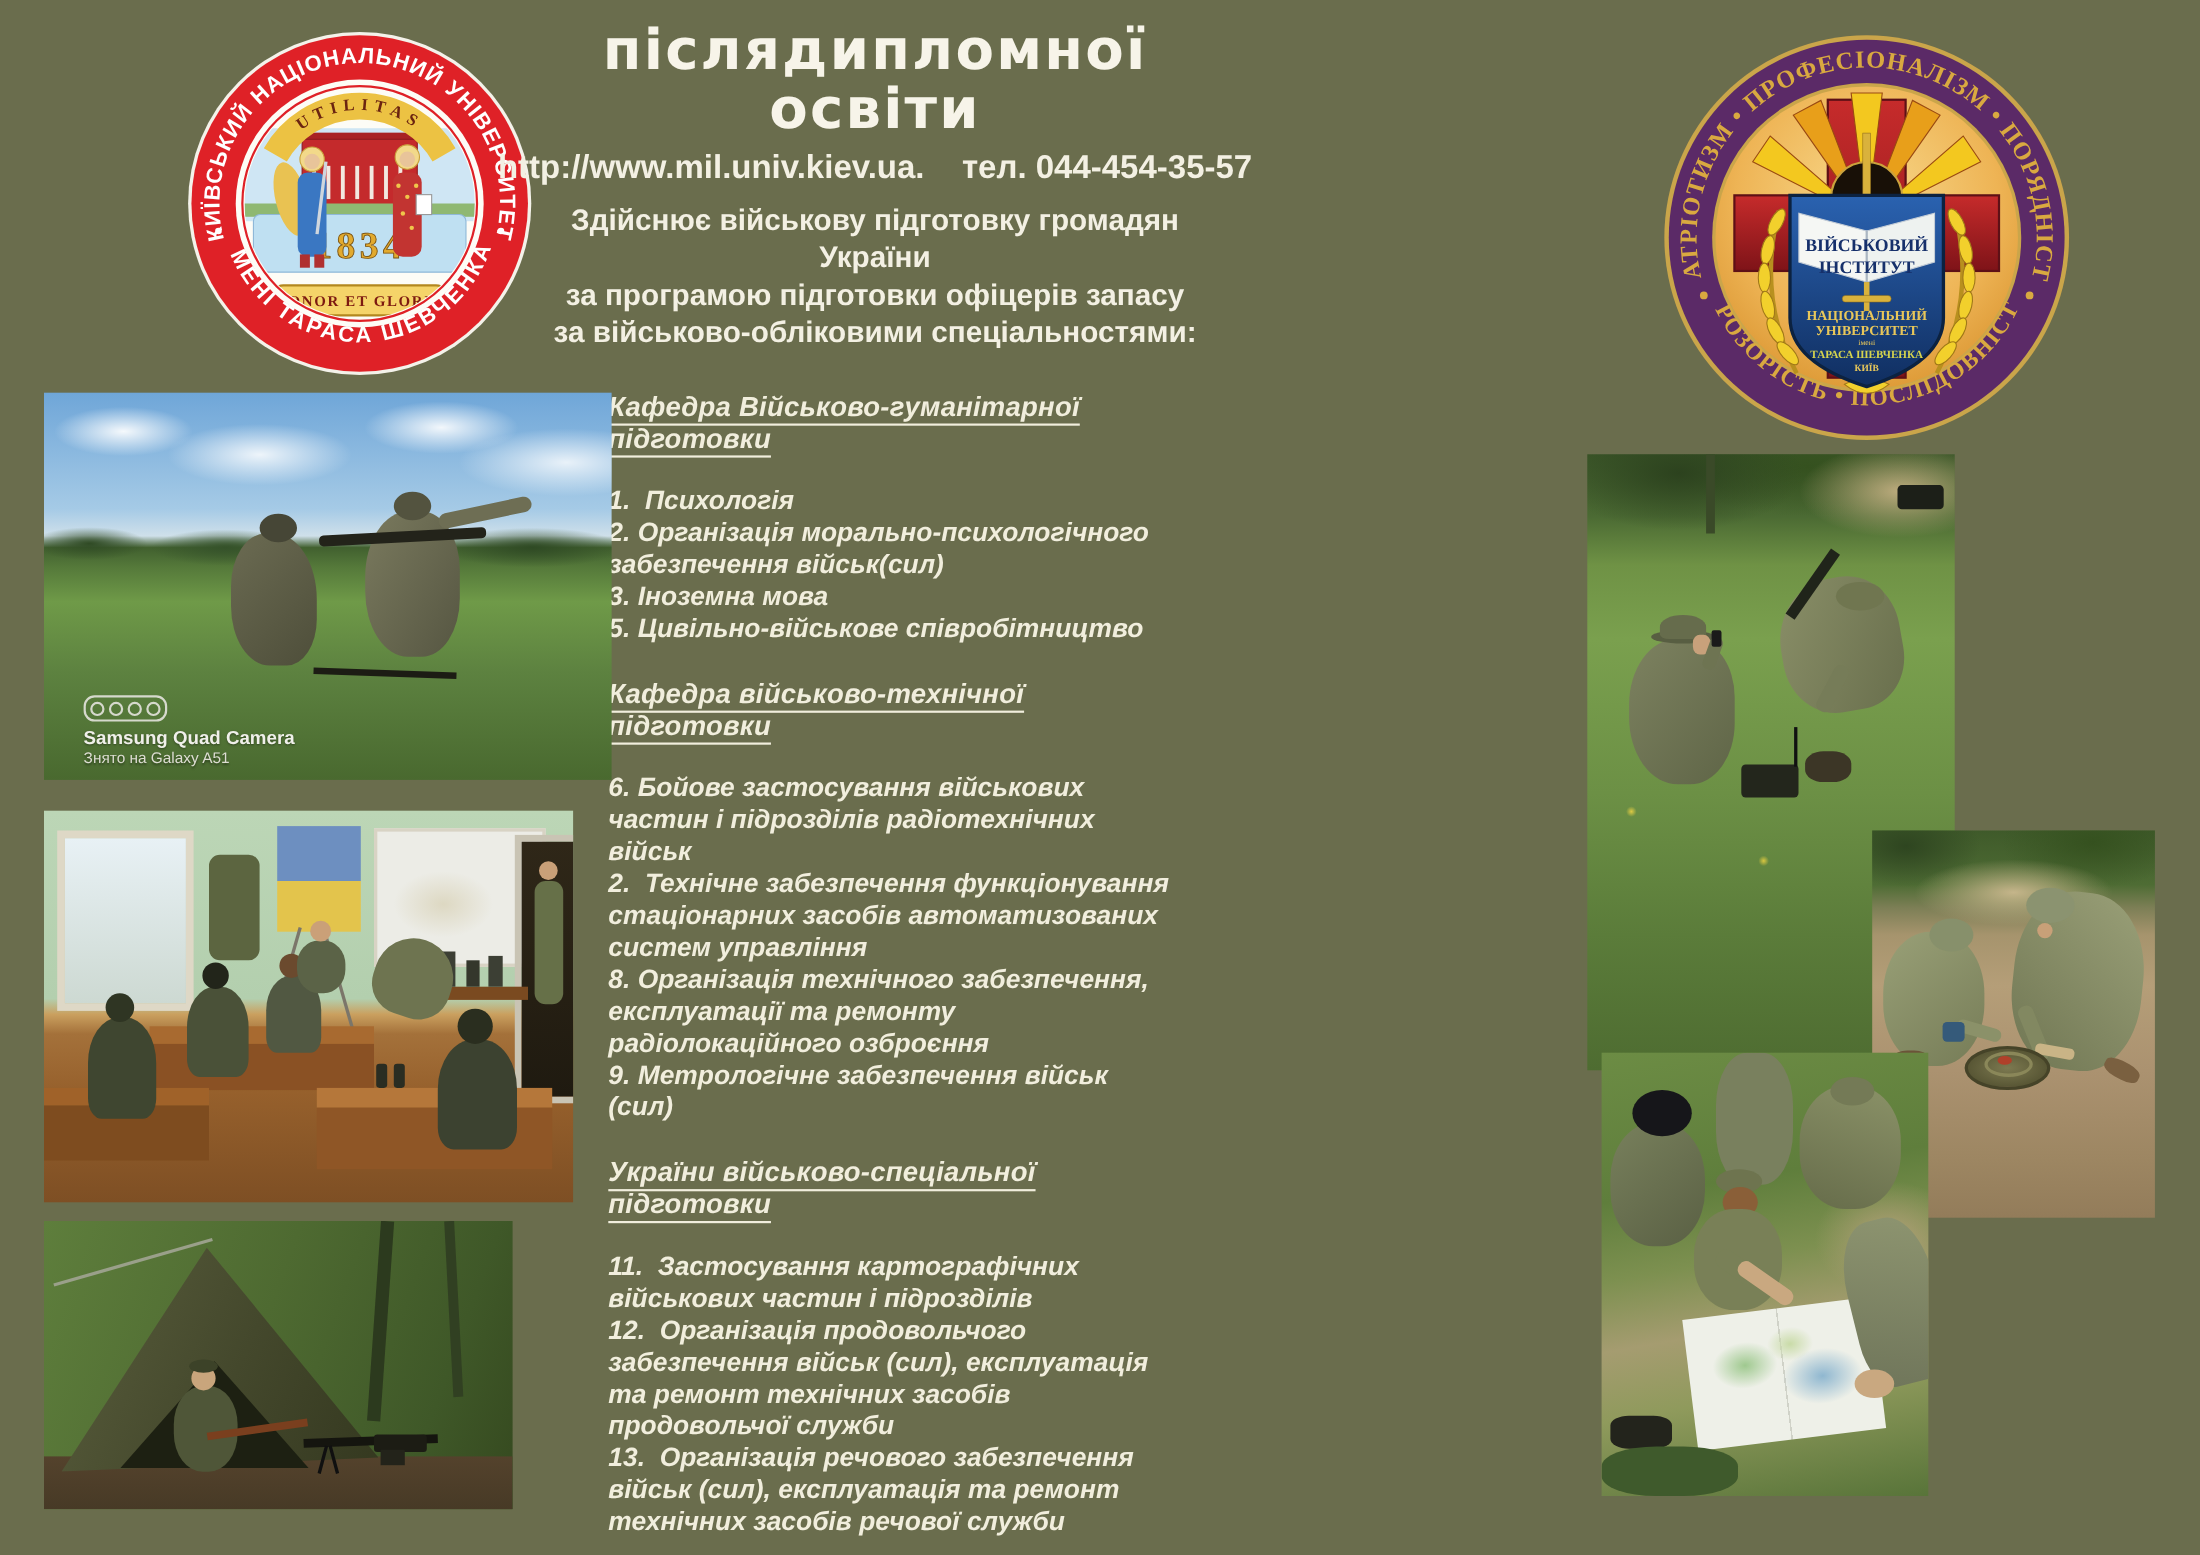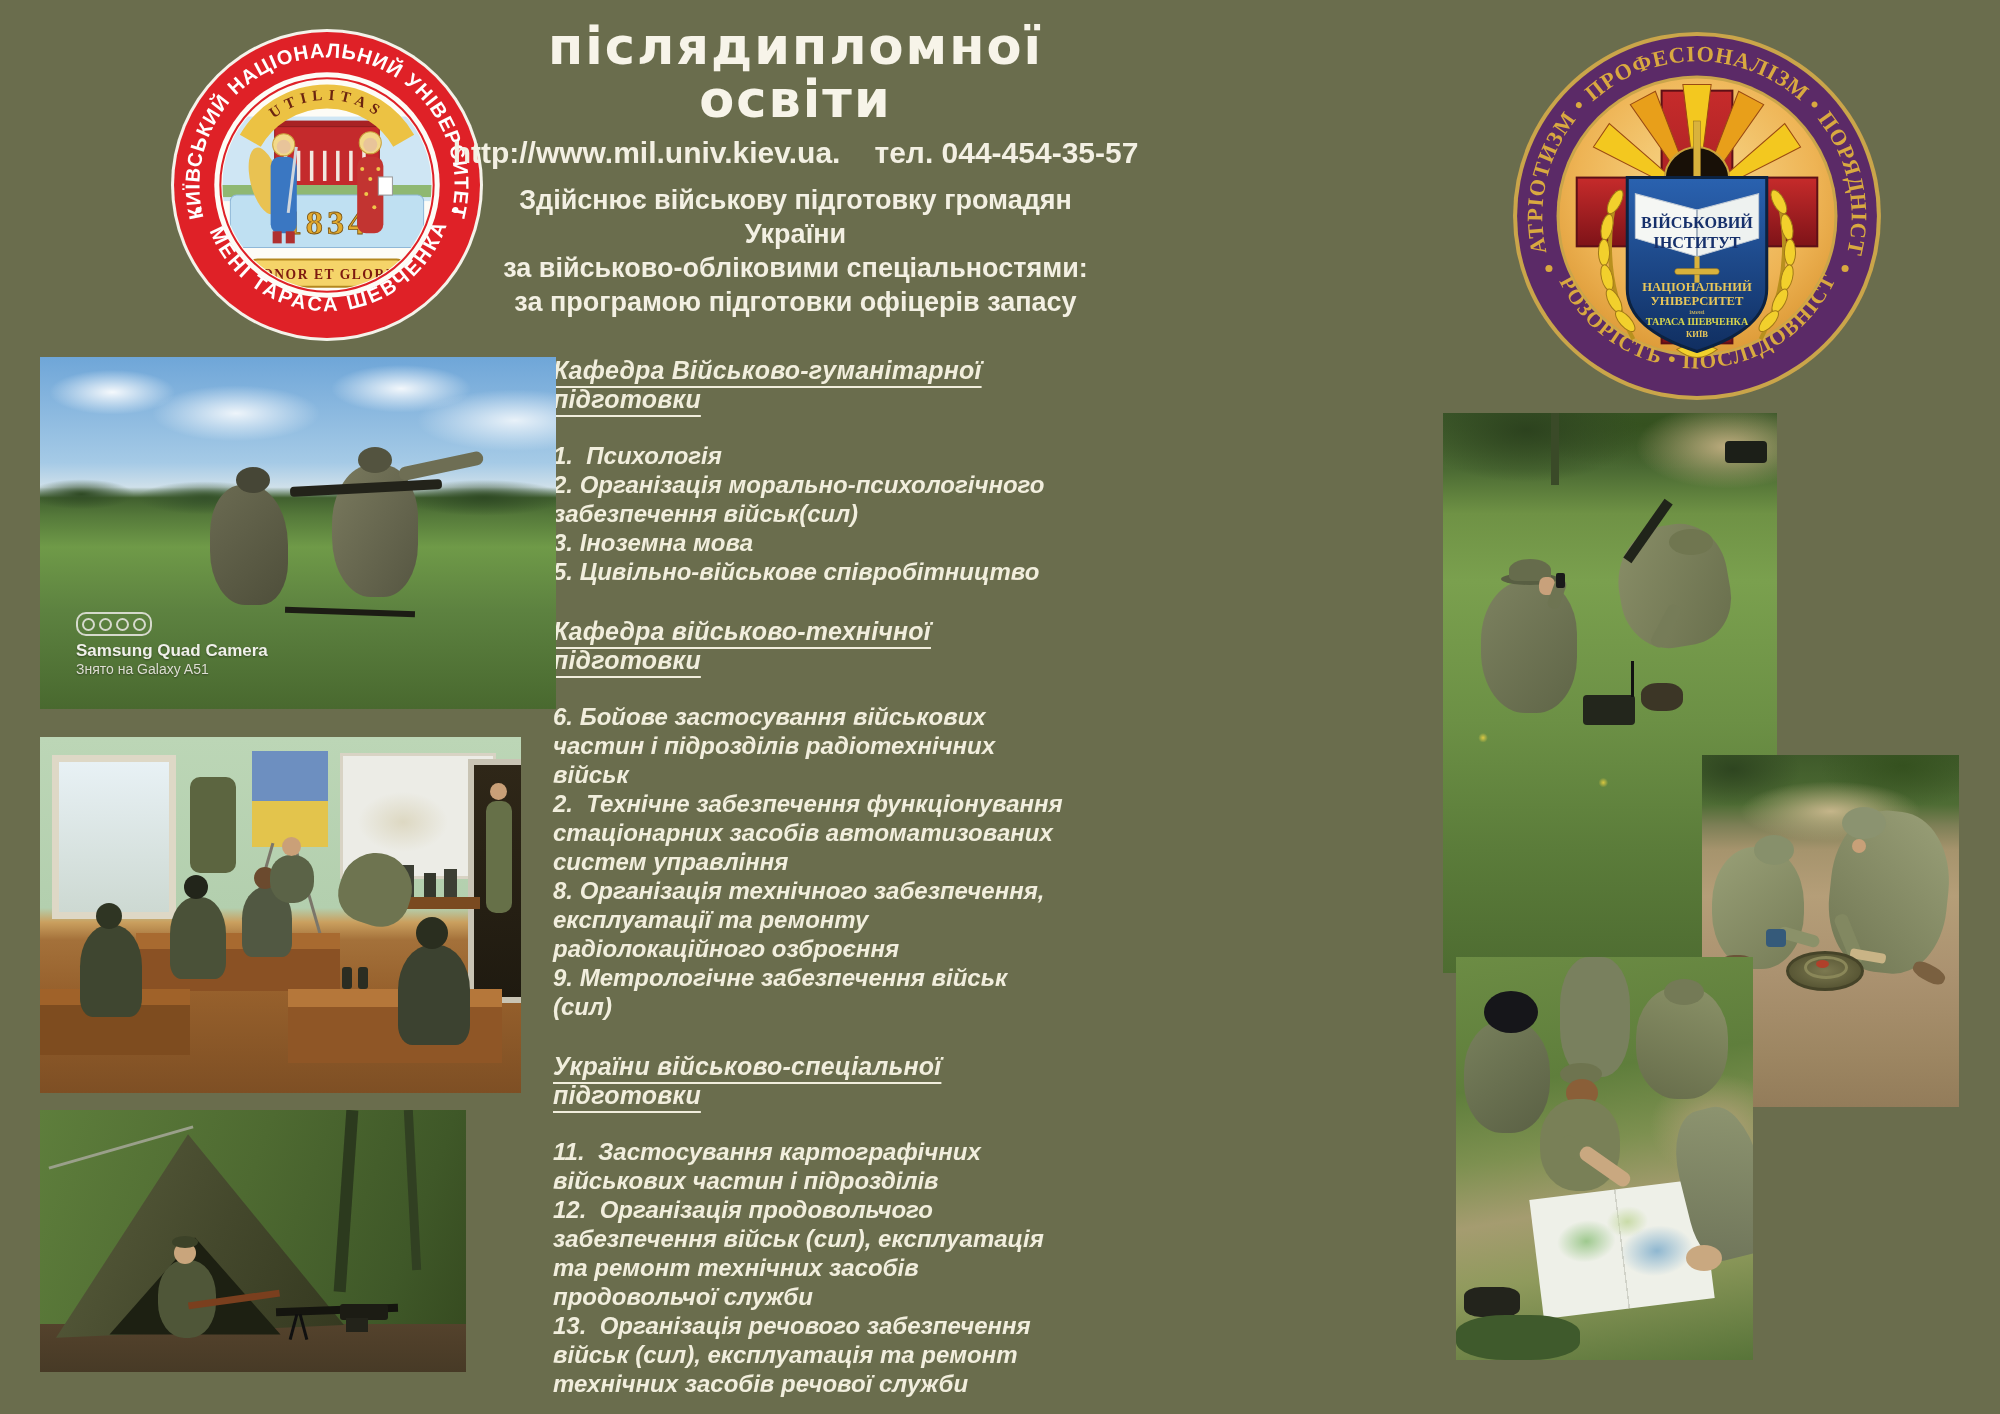--- a/index.html
+++ b/index.html
@@ -15,21 +15,21 @@
   
   .content{position:absolute;left:553px;top:356px;width:518px;color:#f1eedd;font-weight:bold;}
   .dept{margin-bottom:31px;font-style:italic;}
   .dept-title{font-size:25px;letter-spacing:.2px;text-decoration:underline;text-underline-offset:7px;
               text-decoration-thickness:2px;margin:0 0 27px 0;}
   .dept-items{font-size:24px;line-height:29px;}
   .list-item{white-space:pre-wrap;}
   
   .ph{position:absolute;overflow:hidden;}
   .el{position:absolute;}
-  .watermark{position:absolute;left:36px;bottom:32px;color:#f0f0ea;}
+  .watermark{position:absolute;left:36px;bottom:12px;color:#f0f0ea;}
   .wm-icon{width:72px;height:20px;border:2px solid #e4e4dd;border-radius:10px;display:flex;
            align-items:center;justify-content:space-evenly;margin-bottom:5px;opacity:.9;}
   .wm-dot{width:9px;height:9px;border:2px solid #e4e4dd;border-radius:50%;}
   .wm-l1{font-size:17px;font-weight:bold;text-shadow:0 1px 2px rgba(0,0,0,.4);}
   .wm-l2{font-size:14px;color:#ddddd2;text-shadow:0 1px 2px rgba(0,0,0,.4);}
   
   .seal{position:absolute;left:170px;top:28px;width:314px;height:314px;}
   .emblem{position:absolute;left:1510px;top:28px;width:374px;height:376px;}
 </style>
 </head>
@@ -111,22 +111,22 @@
 
   <div class="header-block">
     <div class="title-line">післядипломної</div>
     <div class="title-line">освіти</div>
     <div class="url-line">
       <span>http://www.mil.univ.kiev.ua.</span>
       <span>тел. 044-454-35-57</span>
     </div>
     <div class="intro">
       <div>Здійснює військову підготовку громадян України</div>
+      <div>за програмою підготовки офіцерів запасу</div>
       <div>за військово-обліковими спеціальностями:</div>
-      <div>за програмою підготовки офіцерів запасу</div>
     </div>
   </div>
 
   <div class="emblem">
     <svg viewBox="0 0 370 372" width="374" height="376">
       <defs>
         <path id="embTop" d="M32.4,226.9 A158,158 0 1 1 337.6,226.9"></path>
         <path id="embBot" d="M52.7,247.7 A146,146 0 0 0 317.3,247.7"></path>
         <radialGradient id="discGrad" cx="50%" cy="38%" r="72%">
           <stop offset="0%" stop-color="#f8d98c"></stop>

